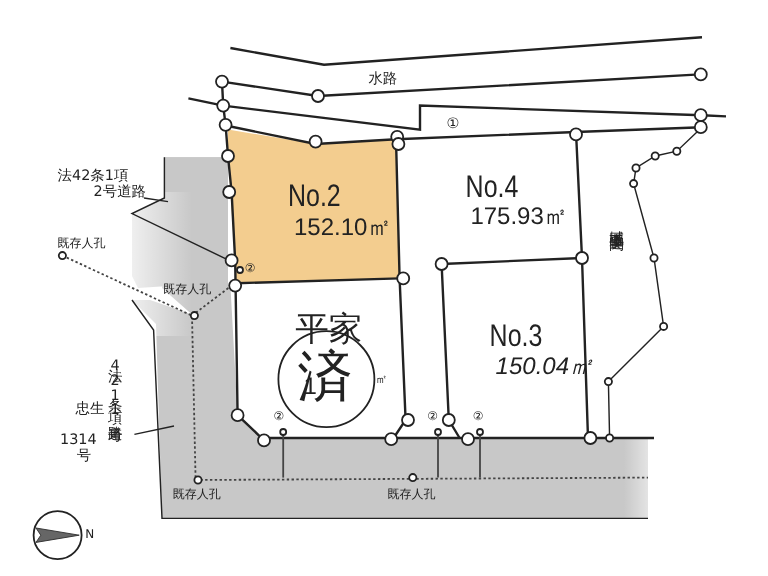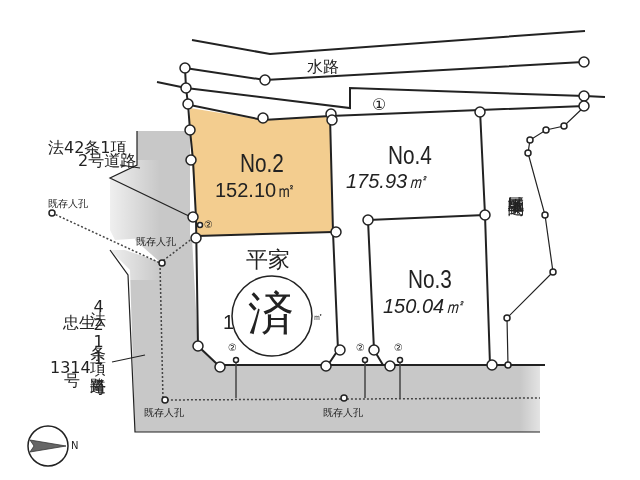--- a/index.html
+++ b/index.html
@@ -1,23 +1,23 @@
 <!DOCTYPE html>
 <html><head>
 <meta charset="utf-8">
 <style>
   html, body { margin:0; padding:0; background:#ffffff; }
   body { width:640px; height:480px; position:relative; overflow:hidden; font-family:"DejaVu Sans", sans-serif; }
   svg { position:absolute; left:0; top:0; }
   .lbl { position:absolute; color:#222; white-space:nowrap; line-height:1; }
   .vert { writing-mode: vertical-rl; text-orientation: upright; letter-spacing:-1px; }
   .lot-no { font-family:"Liberation Sans", sans-serif; font-size:26px; transform:scaleX(0.8); transform-origin:left top; }
-  .lot-area { font-family:"Liberation Sans", sans-serif; font-size:20px; }
+  .lot-area { font-family:"Liberation Sans", sans-serif; font-size:20px;margin-left:30px; }
   .small { font-size:10px; }
-  .mid { font-size:16px; }
+  .mid { font-size:12px; }
 </style>
 </head>
 <body>
 
 <svg width="640" height="480" viewBox="0 0 640 480">
   <defs>
     <linearGradient id="fadeL" x1="0" x2="1" y1="0" y2="0">
       <stop offset="0" stop-color="#ffffff" stop-opacity="1"></stop>
       <stop offset="1" stop-color="#ffffff" stop-opacity="0"></stop>
     </linearGradient>
@@ -124,37 +124,37 @@
 
 <div class="lbl mid" style="left:48px;top:140px;">法42条1項</div>
 <div class="lbl mid" style="left:78px;top:153px;">2号道路</div>
 
 <div class="lbl small" style="left:48px;top:199px;">既存人孔</div>
 <div class="lbl small" style="left:136px;top:237px;">既存人孔</div>
 <div class="lbl small" style="left:144px;top:408px;">既存人孔</div>
 <div class="lbl small" style="left:323px;top:408px;">既存人孔</div>
 
 <div class="lbl mid vert" style="left:90px;top:298px;">法42条1項1号道路</div>
-<div class="lbl mid" style="left:63px;top:315px;">忠生</div>
+<div class="lbl mid" style="left:63px;top:334px;">忠生</div>
 <div class="lbl mid" style="left:50px;top:360px;">1314</div>
 <div class="lbl mid" style="left:64px;top:373px;">号</div>
 
 <div class="lbl mid vert" style="left:508px;top:188px;">関連工事区域</div>
 <div class="lbl small" style="left:71px;top:441px;">N</div>
 
 <div class="lbl small" style="left:204px;top:220px;">②</div>
 <div class="lbl small" style="left:228px;top:343px;">②</div>
 <div class="lbl small" style="left:356px;top:343px;">②</div>
 <div class="lbl small" style="left:394px;top:343px;">②</div>
 
 <div class="lbl lot-no" style="left:240px;top:150px;">No.2</div>
 <div class="lbl lot-area" style="left:215px;top:180px;">152.10㎡</div>
 
 <div class="lbl lot-no" style="left:388px;top:142px;">No.4</div>
-<div class="lbl lot-area" style="left:346px;top:171px;font-style:italic;">175.93㎡</div>
+<div class="lbl lot-area" style="left:362px;top:171px;">175.93㎡</div>
 
 <div class="lbl lot-no" style="left:408px;top:266px;">No.3</div>
 <div class="lbl lot-area" style="left:383px;top:296px;font-style:italic;">150.04㎡</div>
 
-<div class="lbl" style="left:246px;top:249px;font-size:22px;">平家</div>
+<div class="lbl" style="left:246px;top:260px;font-size:28px;">平家</div>
 <div class="lbl" style="left:248px;top:290px;font-size:46px;">済</div>
 <div class="lbl lot-area" style="left:223px;top:312px;">1</div>
 <div class="lbl small" style="left:313px;top:312px;">㎡</div>
 
 </body></html>

